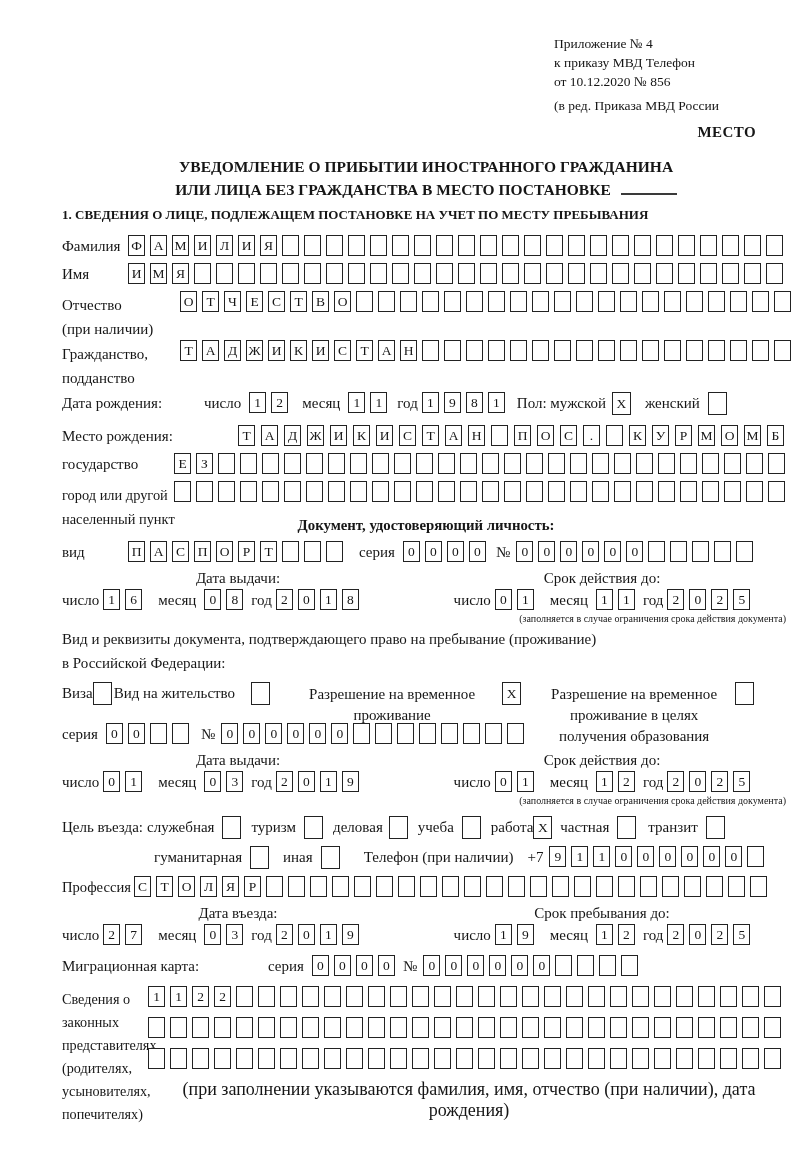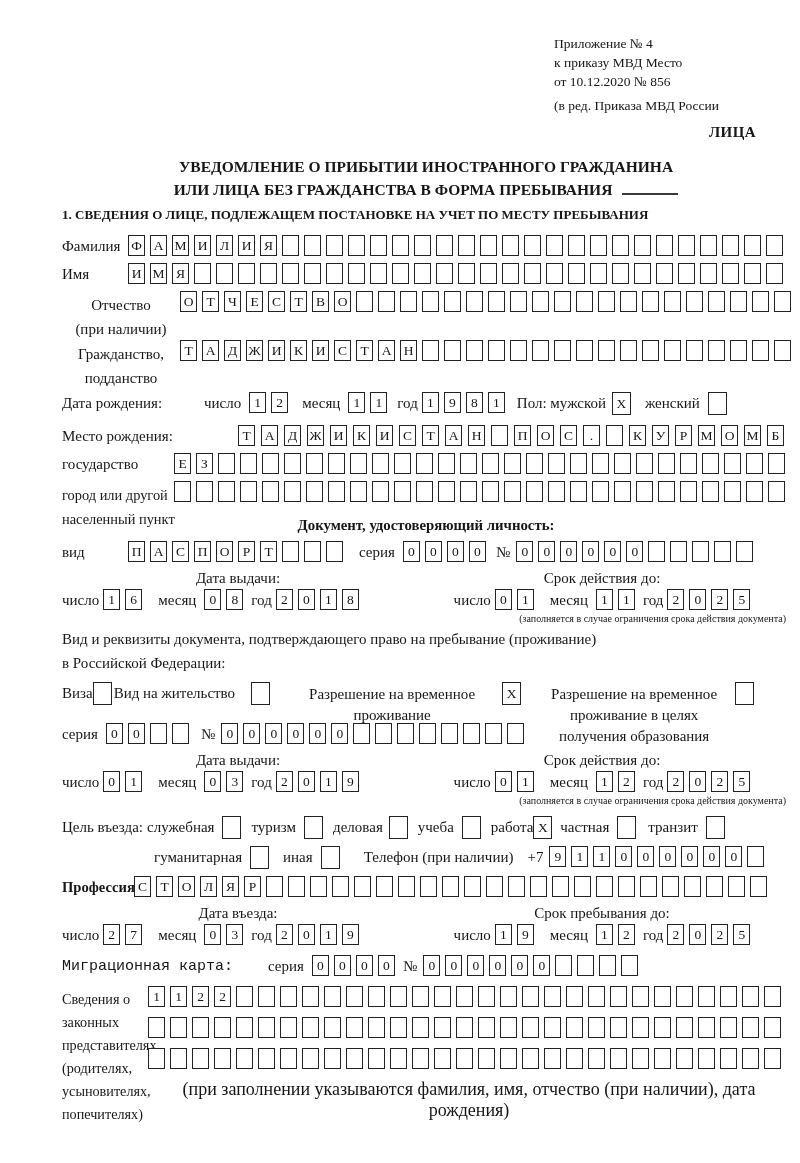--- a/index.html
+++ b/index.html
@@ -19,21 +19,21 @@
   
   .title { margin-top:14px; text-align:center; font-weight:bold; font-size:15.5px; line-height:23px; }
   .title-underline { display:inline-block; width:56px; height:13px; border-bottom:2px solid #3a3a3a; margin-left:10px; }
 
   .sec-heading { margin-top:6px; font-weight:bold; font-size:13px; }
 
   
   .frow { display:flex; align-items:flex-start; margin-top:7px; flex-wrap:nowrap; }
   .mt10 { margin-top:10px; } .mt12 { margin-top:12px; }
   .flabel { flex:none; padding-top:3px; white-space:nowrap; }
-  .w66 { width:66px; } .w72 { width:72px;font-weight:bold; } .w118 { width:118px;text-align:center; } .w150 { width:150px;font-family:Liberation Mono, monospace; } .w176 { width:176px; }
+  .w66 { width:66px; } .w72 { width:72px; } .w118 { width:118px; } .w150 { width:150px; } .w176 { width:176px; }
   .two-line { line-height:24px; padding-top:2px; }
   .h40 { height:42px; }
 
   .boxes { display:flex; gap:5px; flex:none; }
   .cell {
     flex:none; width:17px; height:21px;
     border:1.6px solid #222; background:#fff;
     display:flex; align-items:center; justify-content:center;
     font-size:13.5px; line-height:1;
   }
@@ -65,32 +65,32 @@
   .reps-rows .boxes { margin-bottom:10px; }
   .reps-note { margin-top:4px; text-align:center; font-size:18px; }
 </style>
 </head>
 <body>
 
 <div class="page">
 
   <div class="hdr">
     <div>Приложение № 4</div>
-    <div>к приказу МВД Место</div>
+    <div>к приказу МВД Телефон</div>
     <div>от 10.12.2020 № 856</div>
     <div class="hdr-block2">
       <div>(в ред. Приказа МВД России</div>
     </div>
   </div>
-  <div class="forma">ЛИЦА</div>
+  <div class="forma">МЕСТО</div>
 
   <div class="title">
     <div>УВЕДОМЛЕНИЕ О ПРИБЫТИИ ИНОСТРАННОГО ГРАЖДАНИНА</div>
     <div>
-      <span>ИЛИ ЛИЦА БЕЗ ГРАЖДАНСТВА В ФОРМА ПРЕБЫВАНИЯ</span><span class="title-underline"></span>
+      <span>ИЛИ ЛИЦА БЕЗ ГРАЖДАНСТВА В МЕСТО ПОСТАНОВКЕ</span><span class="title-underline"></span>
     </div>
   </div>
 
   <div class="sec-heading">1. СВЕДЕНИЯ О ЛИЦЕ, ПОДЛЕЖАЩЕМ ПОСТАНОВКЕ НА УЧЕТ ПО МЕСТУ ПРЕБЫВАНИЯ</div>
 
   <div class="frow mt12">
     <span class="flabel w66">Фамилия</span>
     <span class="boxes">
         <span class="cell">Ф</span>
         <span class="cell">А</span>

